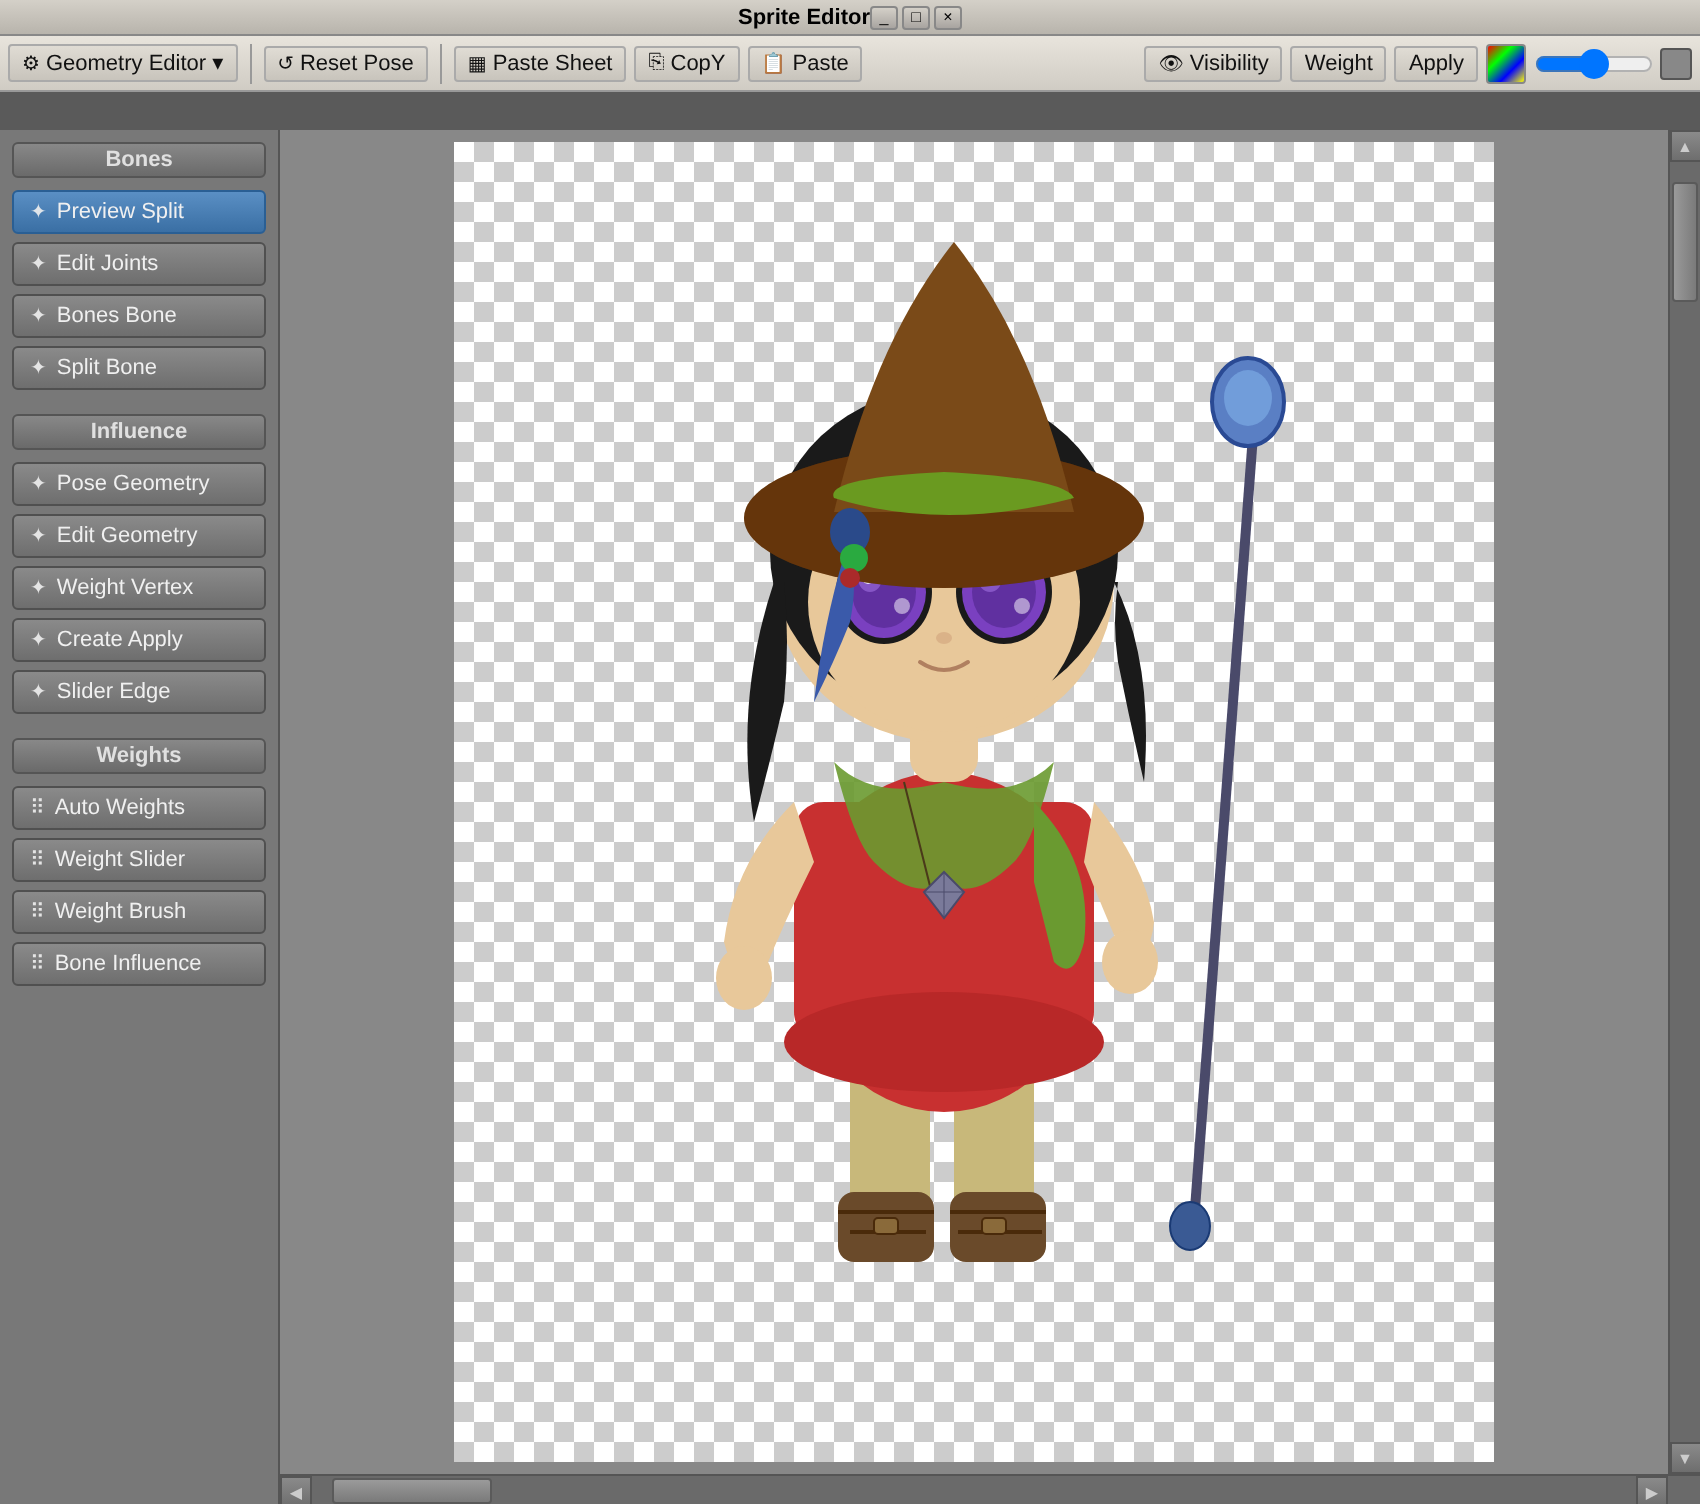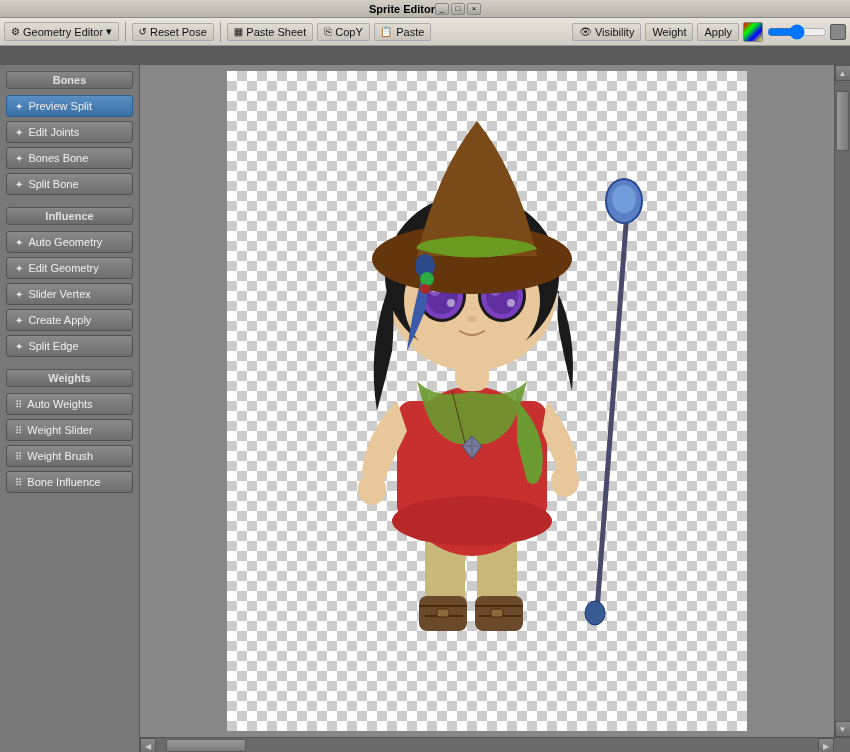--- a/index.html
+++ b/index.html
@@ -323,37 +323,37 @@
       <span>Split Bone</span>
     </button>
 
     <div class="section-gap"></div>
 
     <div class="section-header">
       <span>Influence</span>
     </div>
     <button class="tool-btn">
       <span class="tool-btn-icon">✦</span>
-      <span>Auto Geometry</span>
+      <span>Pose Geometry</span>
     </button>
     <button class="tool-btn">
       <span class="tool-btn-icon">✦</span>
       <span>Edit Geometry</span>
     </button>
     <button class="tool-btn">
       <span class="tool-btn-icon">✦</span>
-      <span>Slider Vertex</span>
+      <span>Weight Vertex</span>
     </button>
     <button class="tool-btn">
       <span class="tool-btn-icon">✦</span>
       <span>Create Apply</span>
     </button>
     <button class="tool-btn">
       <span class="tool-btn-icon">✦</span>
-      <span>Split Edge</span>
+      <span>Slider Edge</span>
     </button>
 
     <div class="section-gap"></div>
 
     <div class="section-header">
       <span>Weights</span>
     </div>
     <button class="tool-btn">
       <span class="tool-btn-icon">⠿</span>
       <span>Auto Weights</span>

